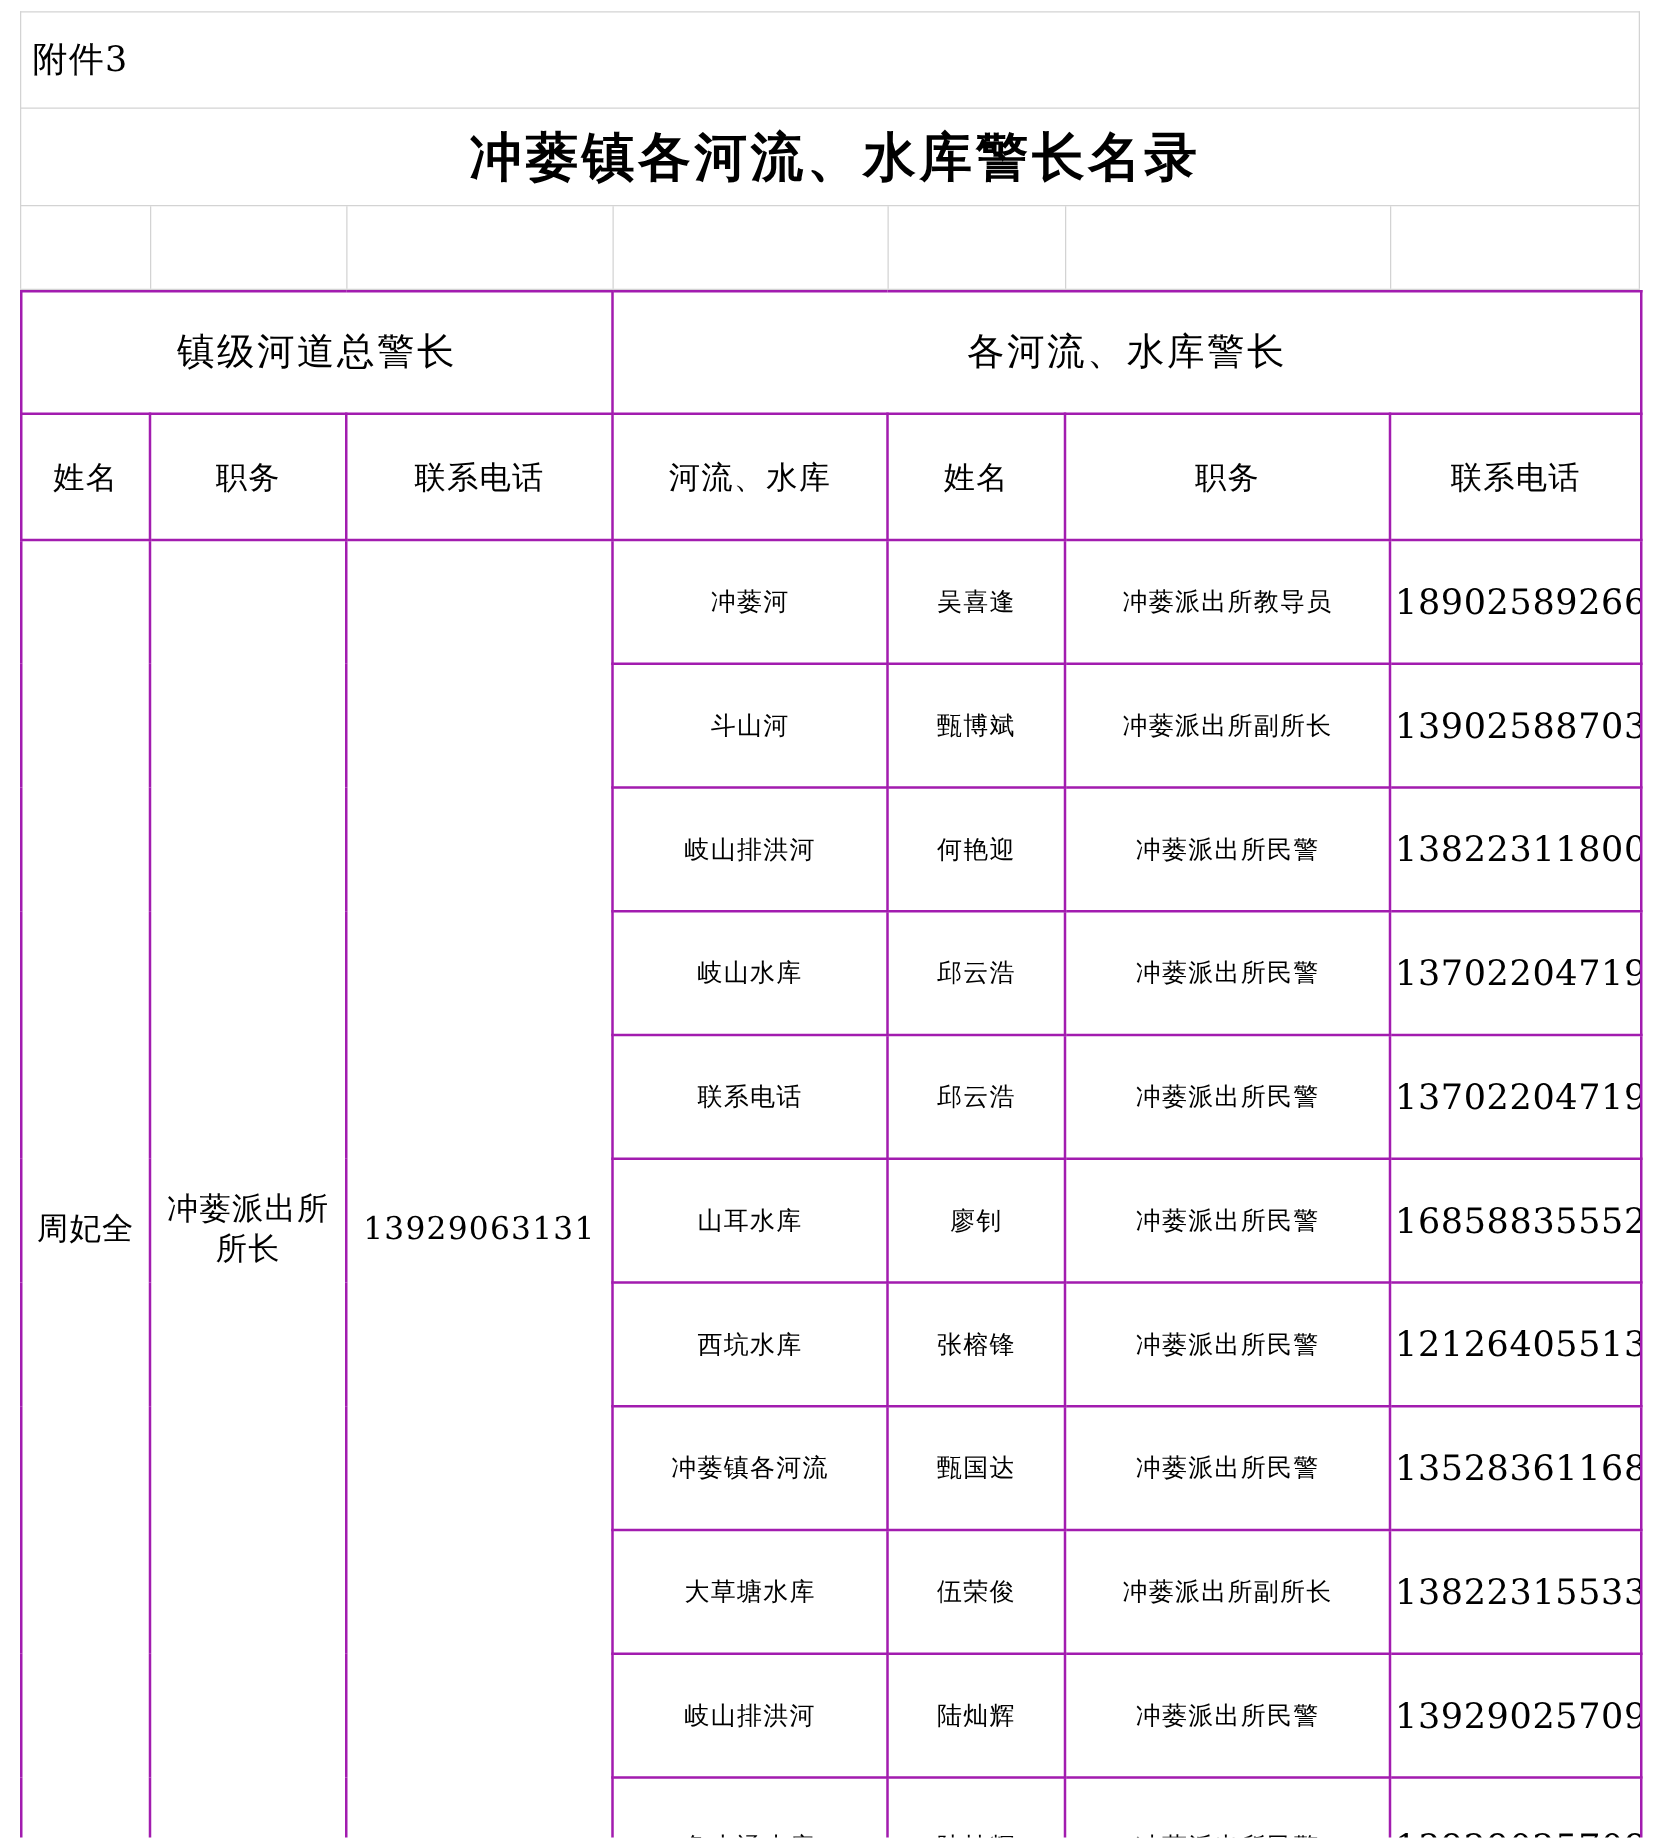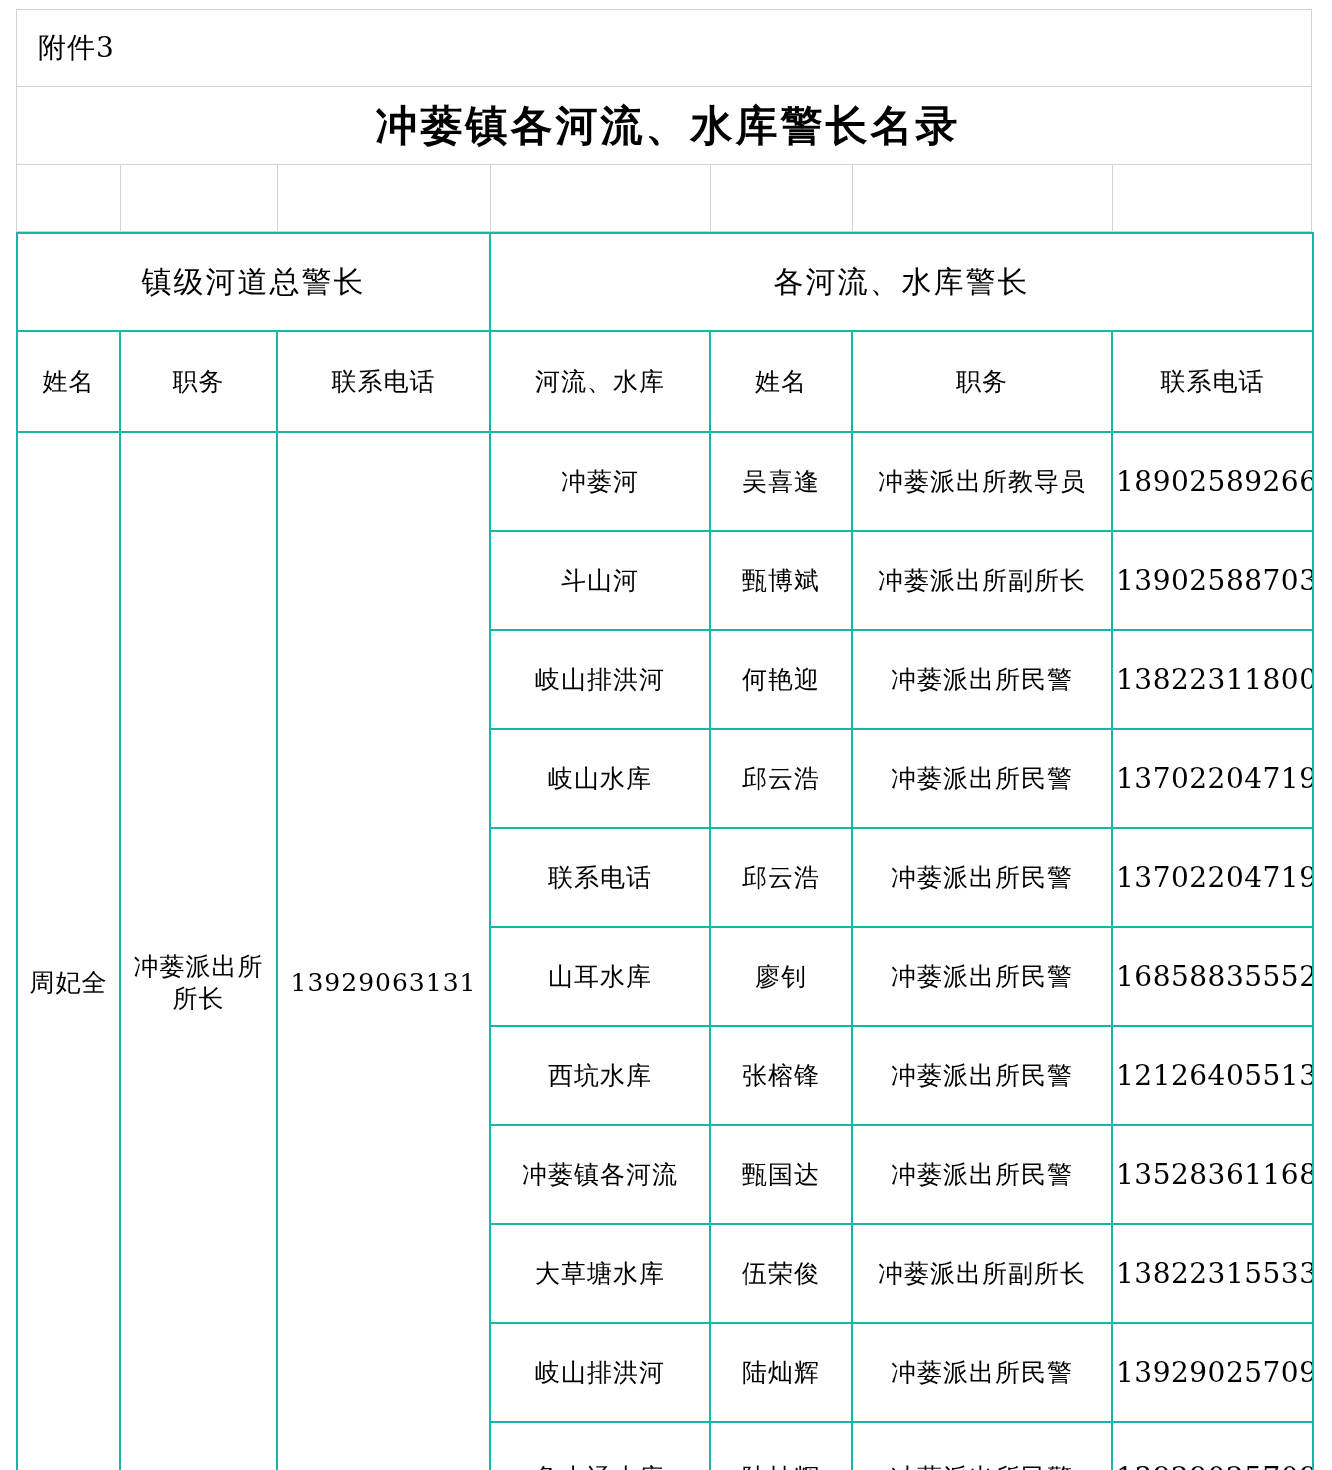--- a/index.html
+++ b/index.html
@@ -49,21 +49,21 @@
     top: 10px;
     width: 1296px;
     height: 76px;
     display: flex;
     align-items: center;
   }
   .attachment-label {
     font-family: "DejaVu Serif", "Liberation Serif", serif;
     font-size: 28px;
     letter-spacing: 1px;
-    padding-left: 22px;
+    padding-left: 10px;
     white-space: nowrap;
   }
 
   
   .title-row {
     position: absolute;
     left: 20px;
     top: 87px;
     width: 1296px;
     height: 77px;
@@ -84,21 +84,21 @@
   table.roster {
     position: absolute;
     left: 16px;
     top: 232px;
     width: 1296px;
     border-collapse: collapse;
     table-layout: fixed;
   }
   table.roster td,
   table.roster th {
-    border: 2px solid #14b8a6;
+    border: 2px solid #a21caf;
     text-align: center;
     vertical-align: middle;
     font-weight: normal;
     font-family: "DejaVu Serif", "Liberation Serif", serif;
     padding: 2px 3px;
     line-height: 1.25;
     overflow: hidden;
   }
 
   .grp-head {
@@ -106,21 +106,21 @@
     height: 92px;
     letter-spacing: 2px;
   }
   .col-head {
     font-size: 25px;
     height: 95px;
     letter-spacing: 1px;
     margin-top: 32px;
   }
   .data-cell {
-    font-size: 25px;
+    font-size: 20px;
     height: 93px;
     letter-spacing: 1px;
   }
   .data-cell.last-row {
     height: 105px;
   }
   .num-cell {
     font-family: "DejaVu Serif", "Liberation Serif", serif;
     font-size: 28px;
     letter-spacing: 0.5px;

